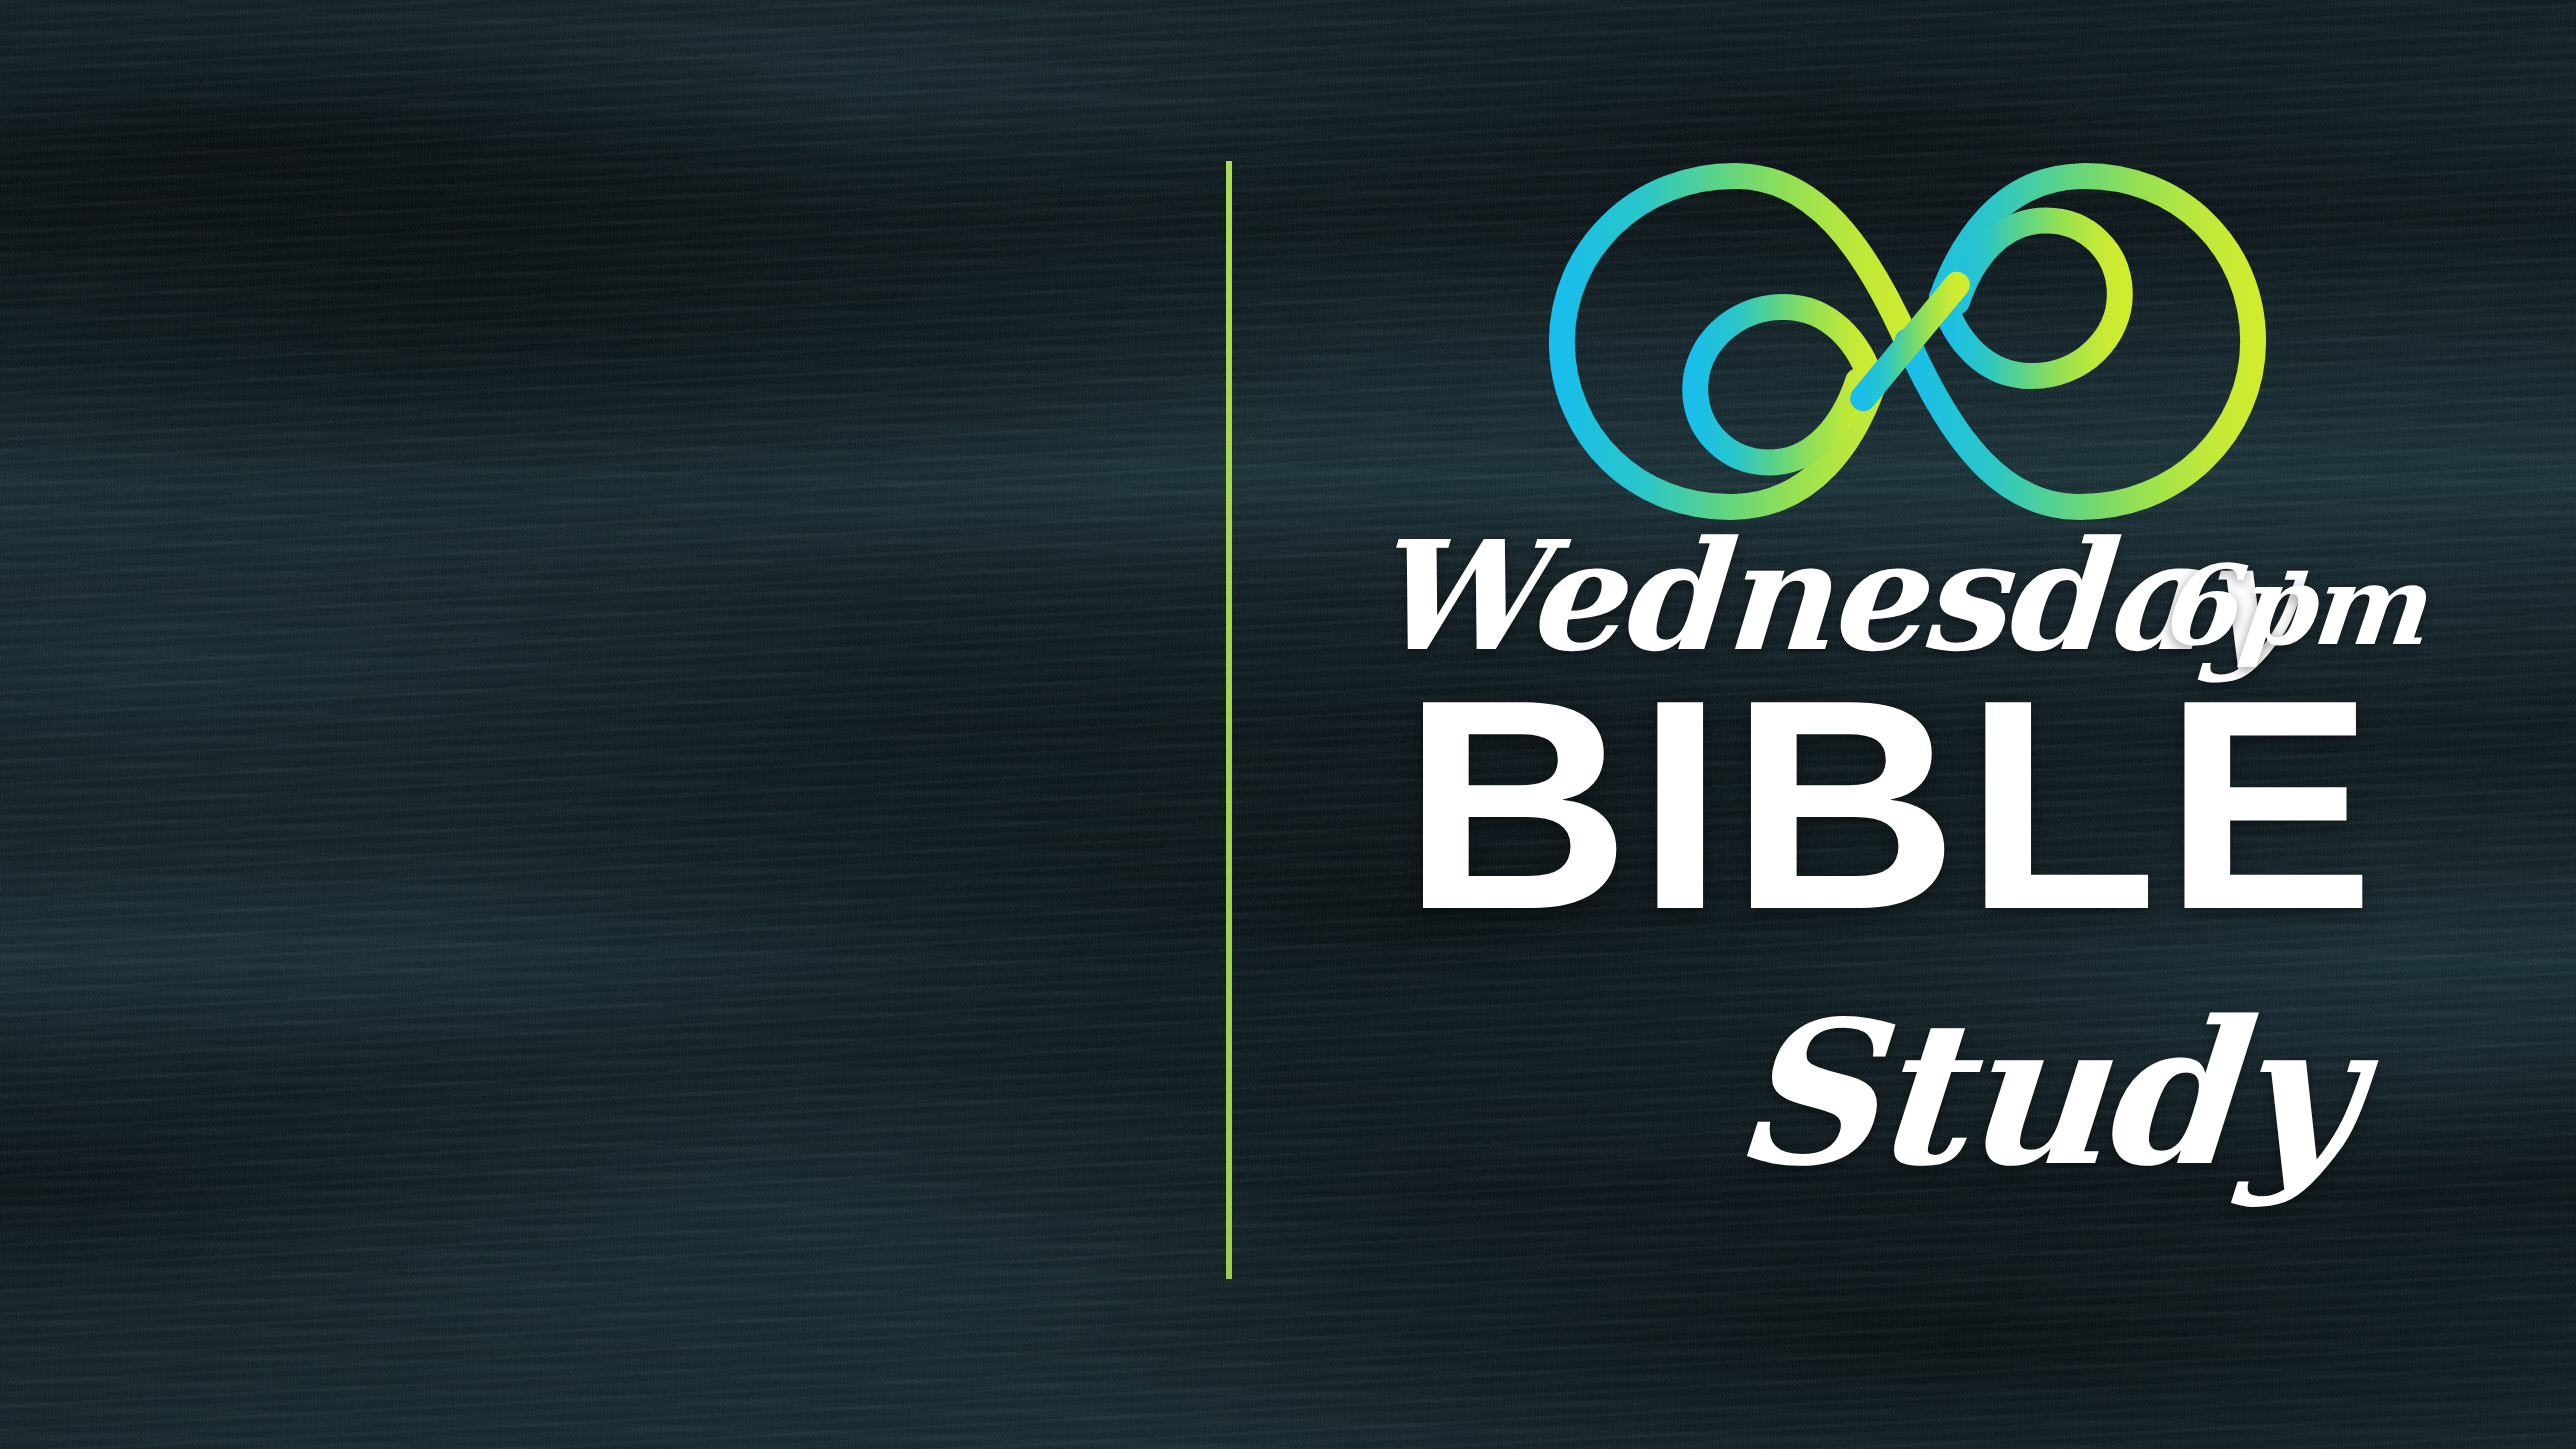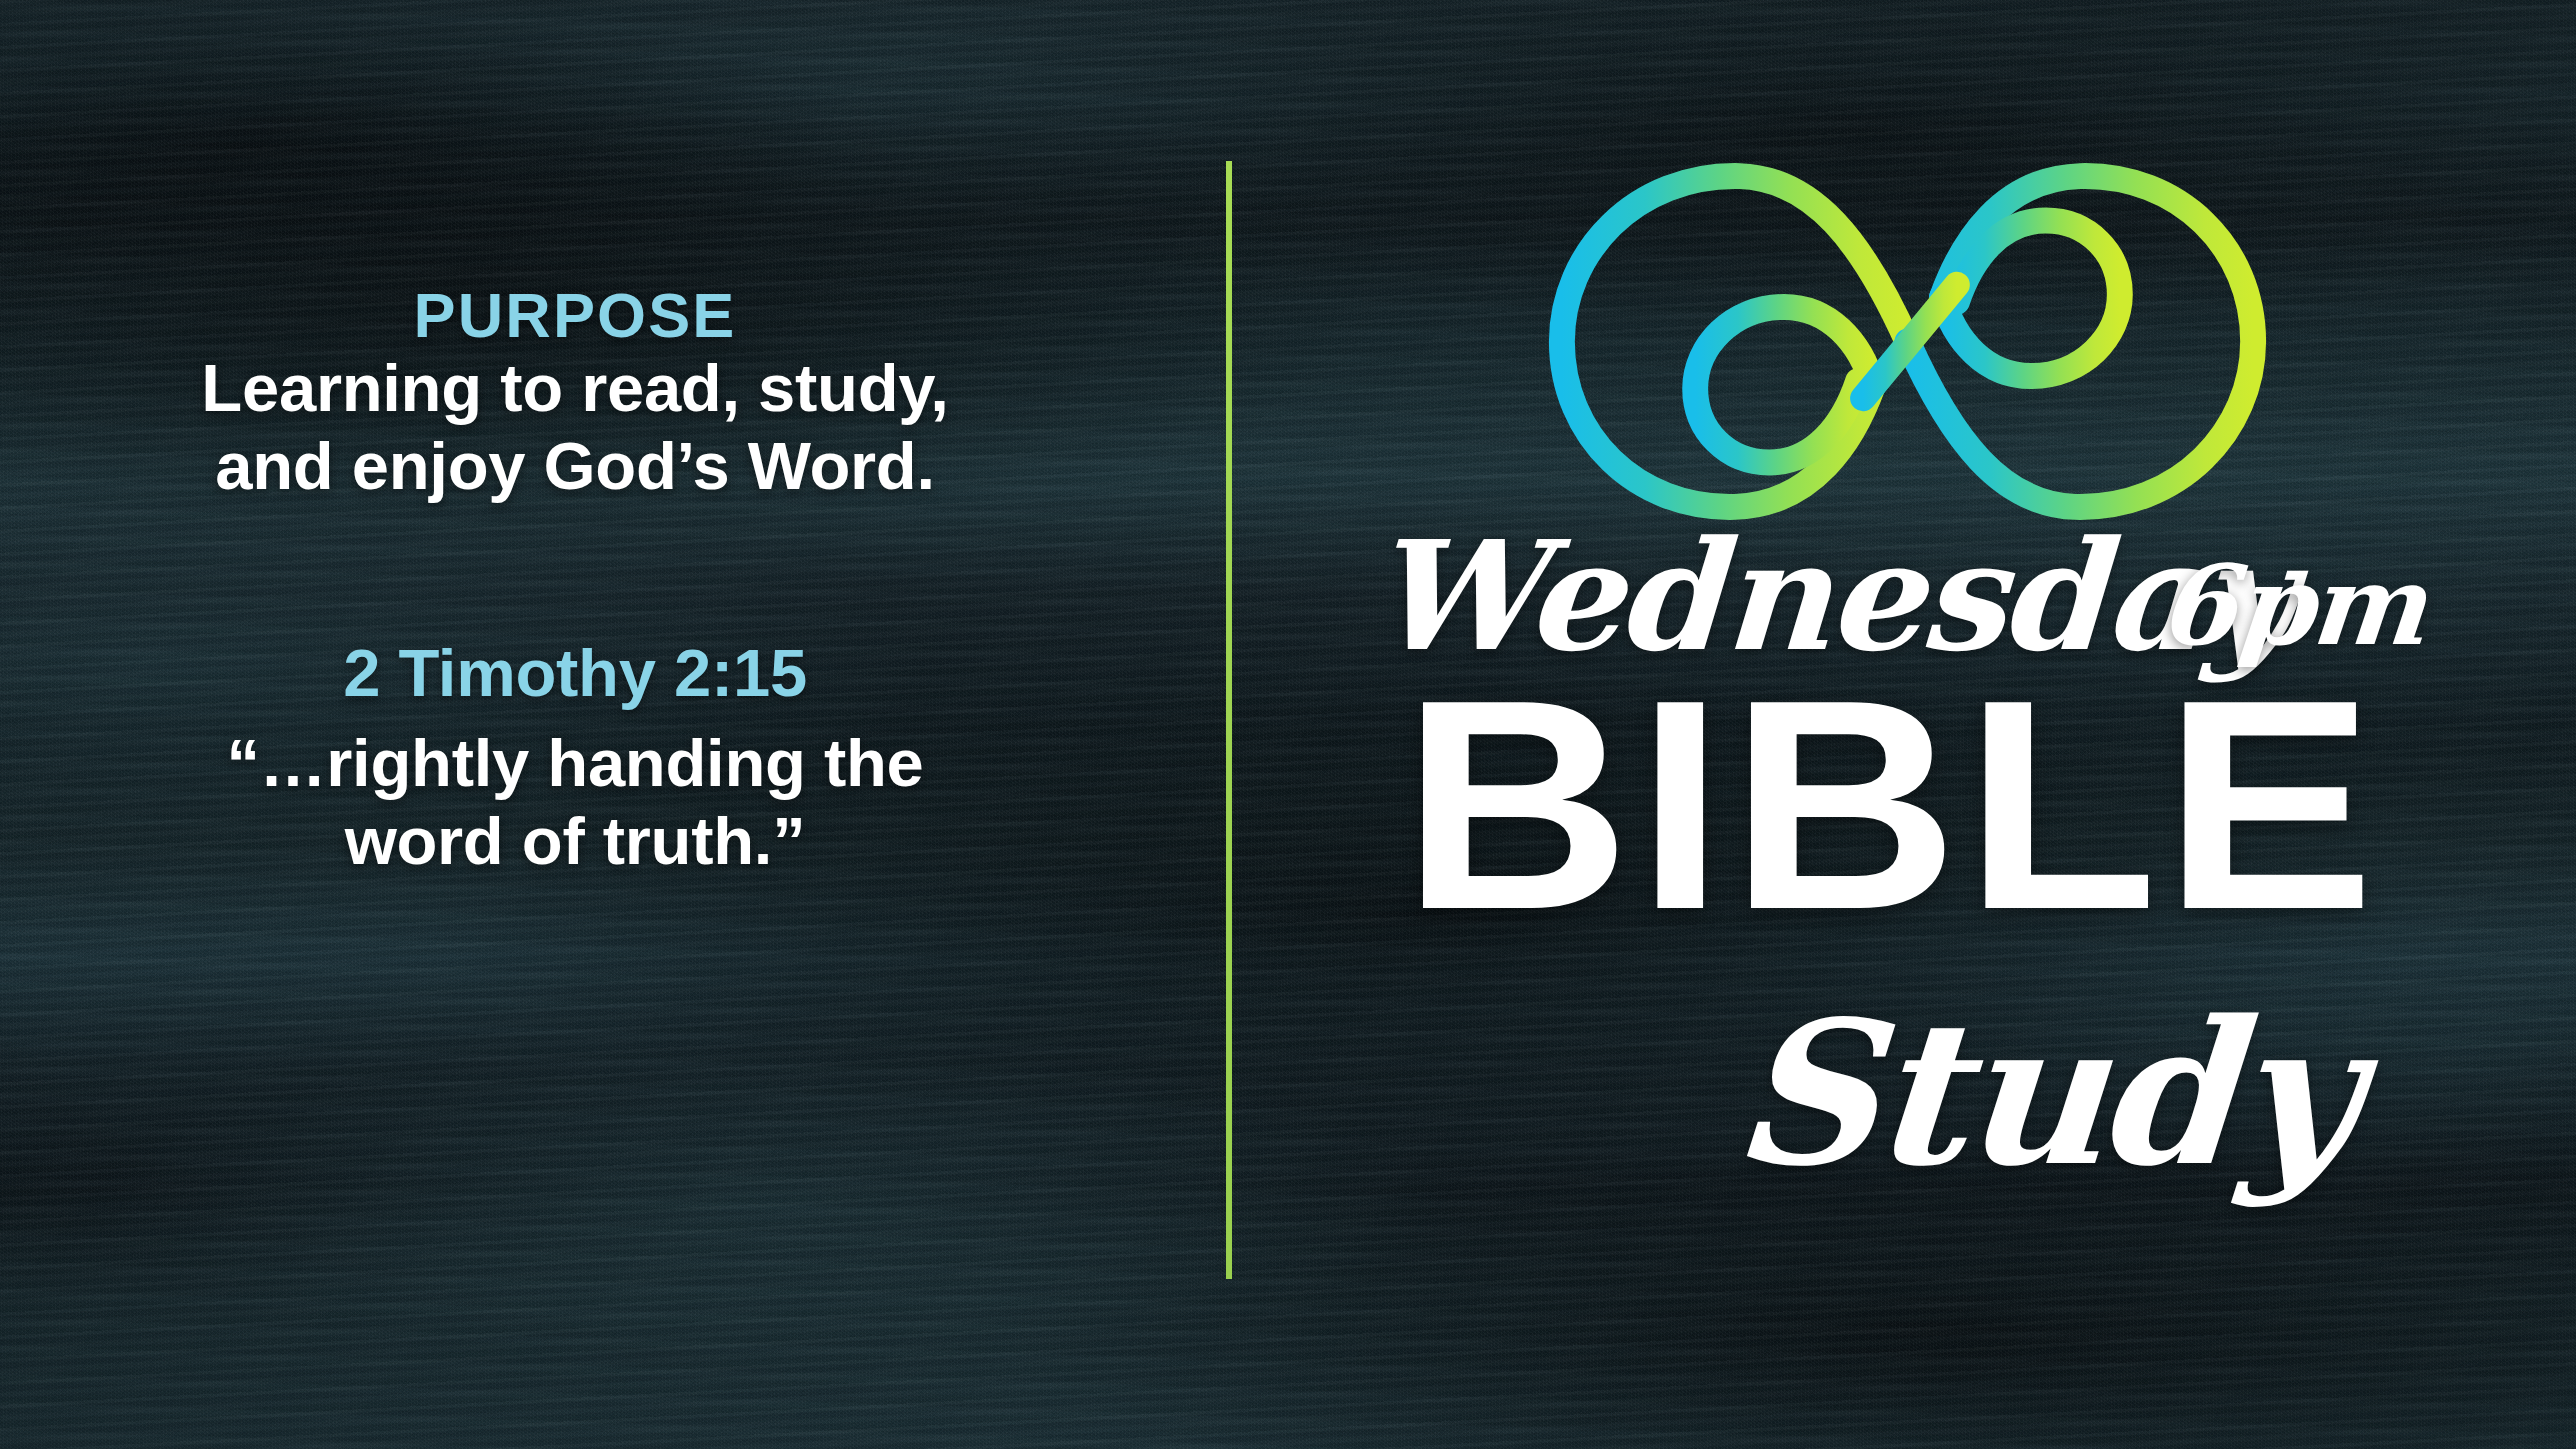--- a/index.html
+++ b/index.html
@@ -207,36 +207,20 @@
   <div class="bg-layer bg-base"></div>
   <div class="bg-layer bg-wash-a"></div>
   <div class="bg-layer bg-wash-b"></div>
   <div class="bg-layer bg-strokes"></div>
   <div class="bg-layer bg-strokes2"></div>
   <div class="bg-layer bg-grain"></div>
   <div class="bg-layer bg-vignette"></div>
 
   <div id="divider"></div>
 
-  <div id="left-col">
-
-    <div class="eyebrow">PURPOSE</div>
-
-    <div class="body-line">Learning to read, study,</div>
-
-    <div class="body-line">and enjoy God’s Word.</div>
-
-    <div class="gap-block"></div>
-
-    <div class="verse-ref">2 Timothy 2:15</div>
-
-    <div class="body-line">“…rightly handing the</div>
-
-    <div class="body-line">word of truth.”</div>
-  </div>
 
   <div id="right-col">
 
     <div id="infinity-logo">
       <svg viewBox="0 0 300 160" width="747" height="395" xmlns="http://www.w3.org/2000/svg">
         <defs>
           <linearGradient id="infGrad" x1="0" y1="0.5" x2="1" y2="0.5">
             <stop offset="0%" stop-color="#19beea"></stop>
             <stop offset="24%" stop-color="#2bc6c8"></stop>
             <stop offset="46%" stop-color="#5ed484"></stop>

